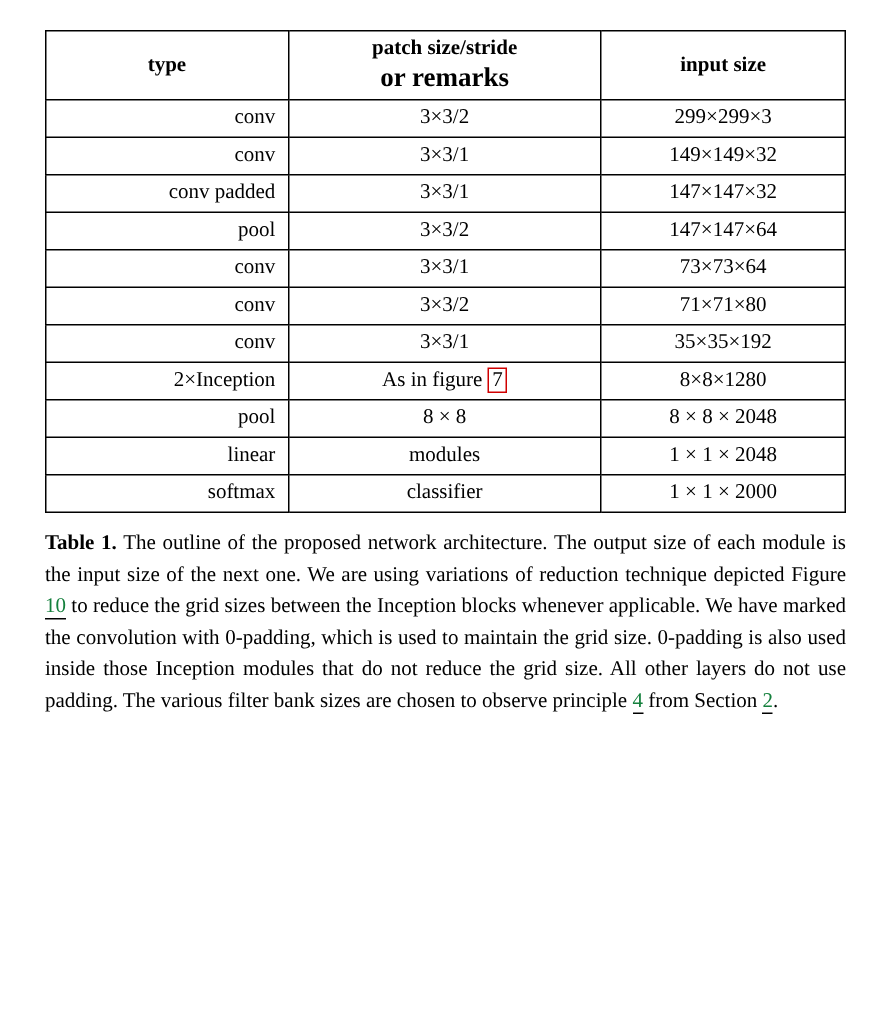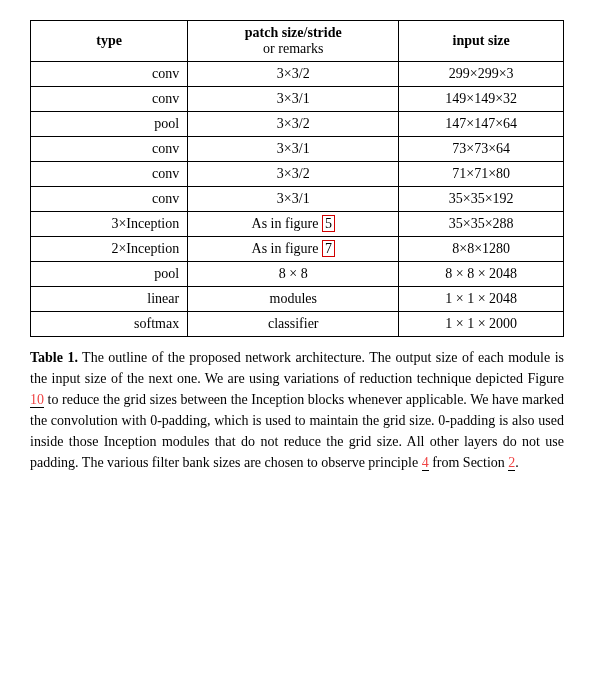--- a/index.html
+++ b/index.html
@@ -29,39 +29,39 @@
     table th {
       font-weight: bold;
     }
     table td:first-child {
       text-align: right;
     }
     .header-main {
       font-weight: bold;
     }
     .header-sub {
-      font-weight: normal;
-      font-size: 14px;
+      font-weight: bold;
+      font-size: 18px;
     }
     .highlight-box {
       display: inline;
       border: 1.5px solid #d00000;
       padding: 0 2px;
     }
     .caption {
       font-size: 14px;
       line-height: 1.5;
       text-align: justify;
       margin-top: 10px;
     }
     .caption-bold {
       font-weight: bold;
     }
     .link-style {
-      color: #ef4444;
+      color: #15803d;
       text-decoration: none;
       border-bottom: 1px solid #000;
     }
   </style>
 </head>
 <body>
 
 <div class="table-container">
   <table>
     <thead>
@@ -83,43 +83,43 @@
           <td>conv</td>
           <td>3×3/2</td>
           <td>299×299×3</td>
         </tr>
         <tr>
           <td>conv</td>
           <td>3×3/1</td>
           <td>149×149×32</td>
         </tr>
         <tr>
+          <td>conv padded</td>
+          <td>3×3/1</td>
+          <td>147×147×32</td>
+        </tr>
+        <tr>
           <td>pool</td>
           <td>3×3/2</td>
           <td>147×147×64</td>
         </tr>
         <tr>
           <td>conv</td>
           <td>3×3/1</td>
           <td>73×73×64</td>
         </tr>
         <tr>
           <td>conv</td>
           <td>3×3/2</td>
           <td>71×71×80</td>
         </tr>
         <tr>
           <td>conv</td>
           <td>3×3/1</td>
           <td>35×35×192</td>
-        </tr>
-        <tr>
-          <td>3×Inception</td>
-          <td><span>As in figure </span><span class="highlight-box">5</span></td>
-          <td>35×35×288</td>
         </tr>
         <tr>
           <td>2×Inception</td>
           <td><span>As in figure </span><span class="highlight-box">7</span></td>
           <td>8×8×1280</td>
         </tr>
         <tr>
           <td>pool</td>
           <td>8 × 8</td>
           <td>8 × 8 × 2048</td>

